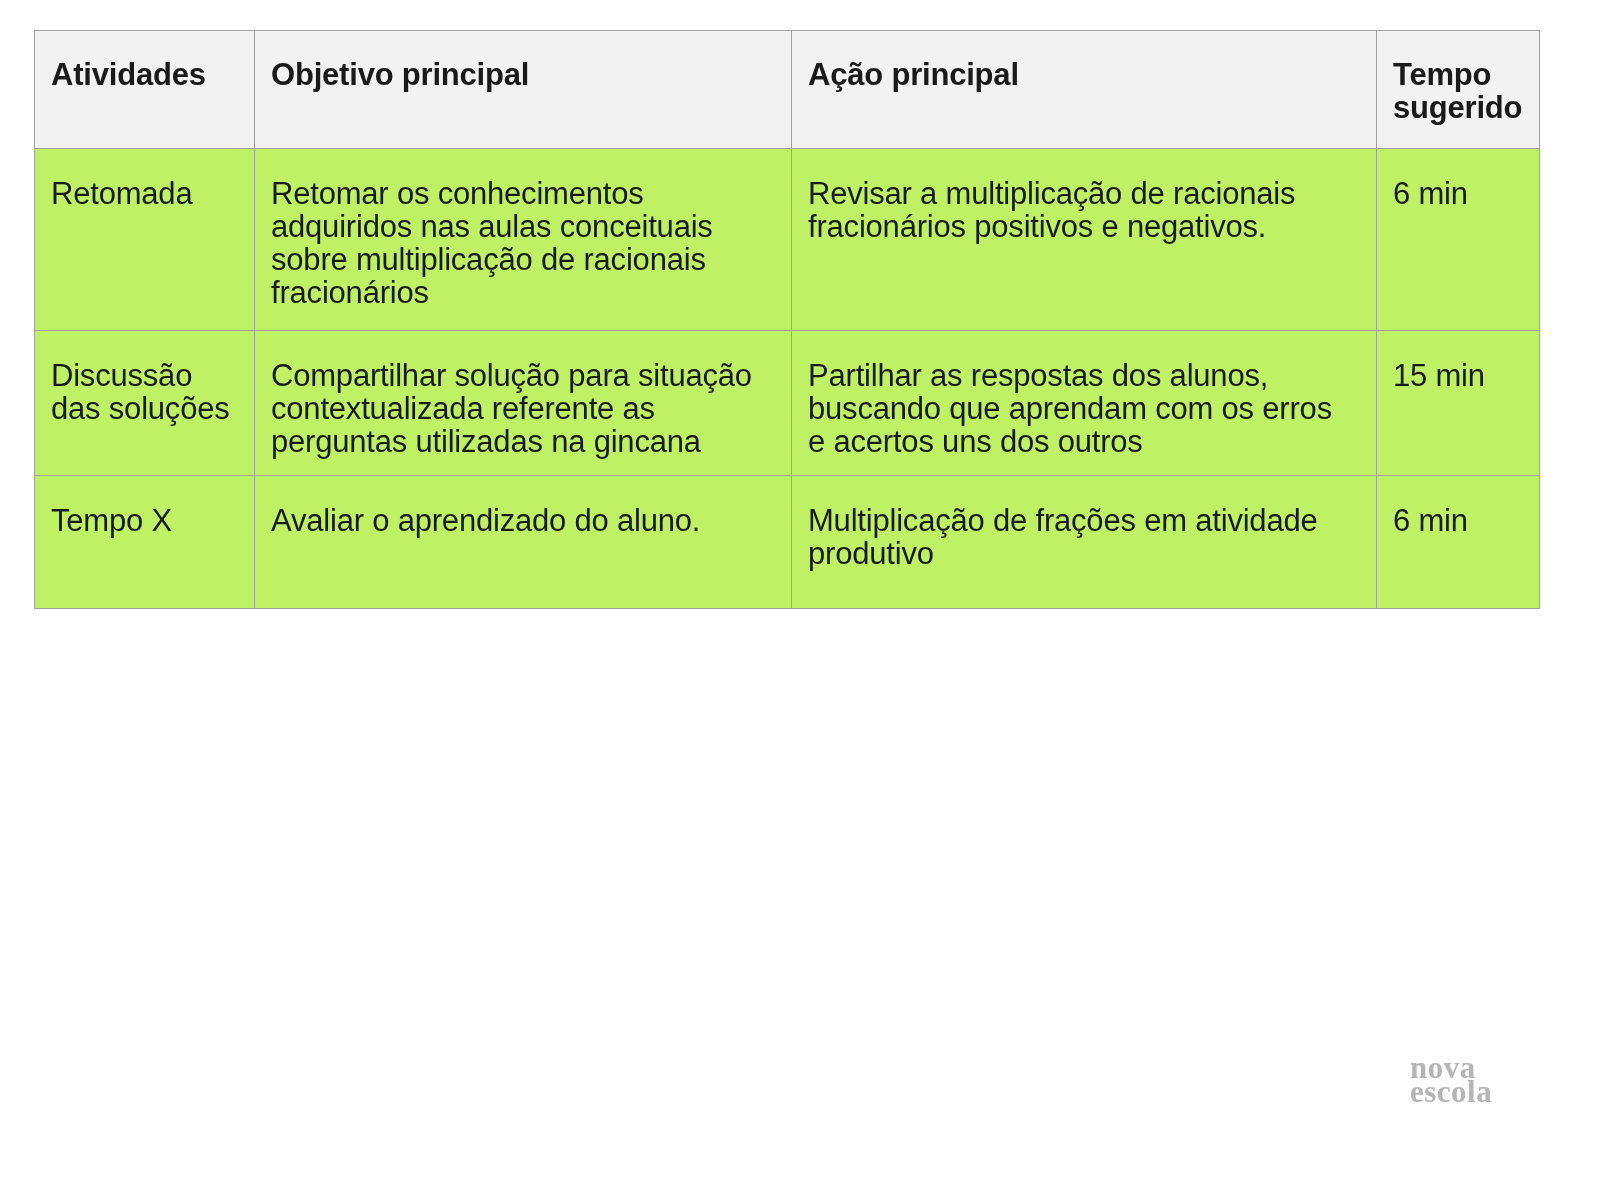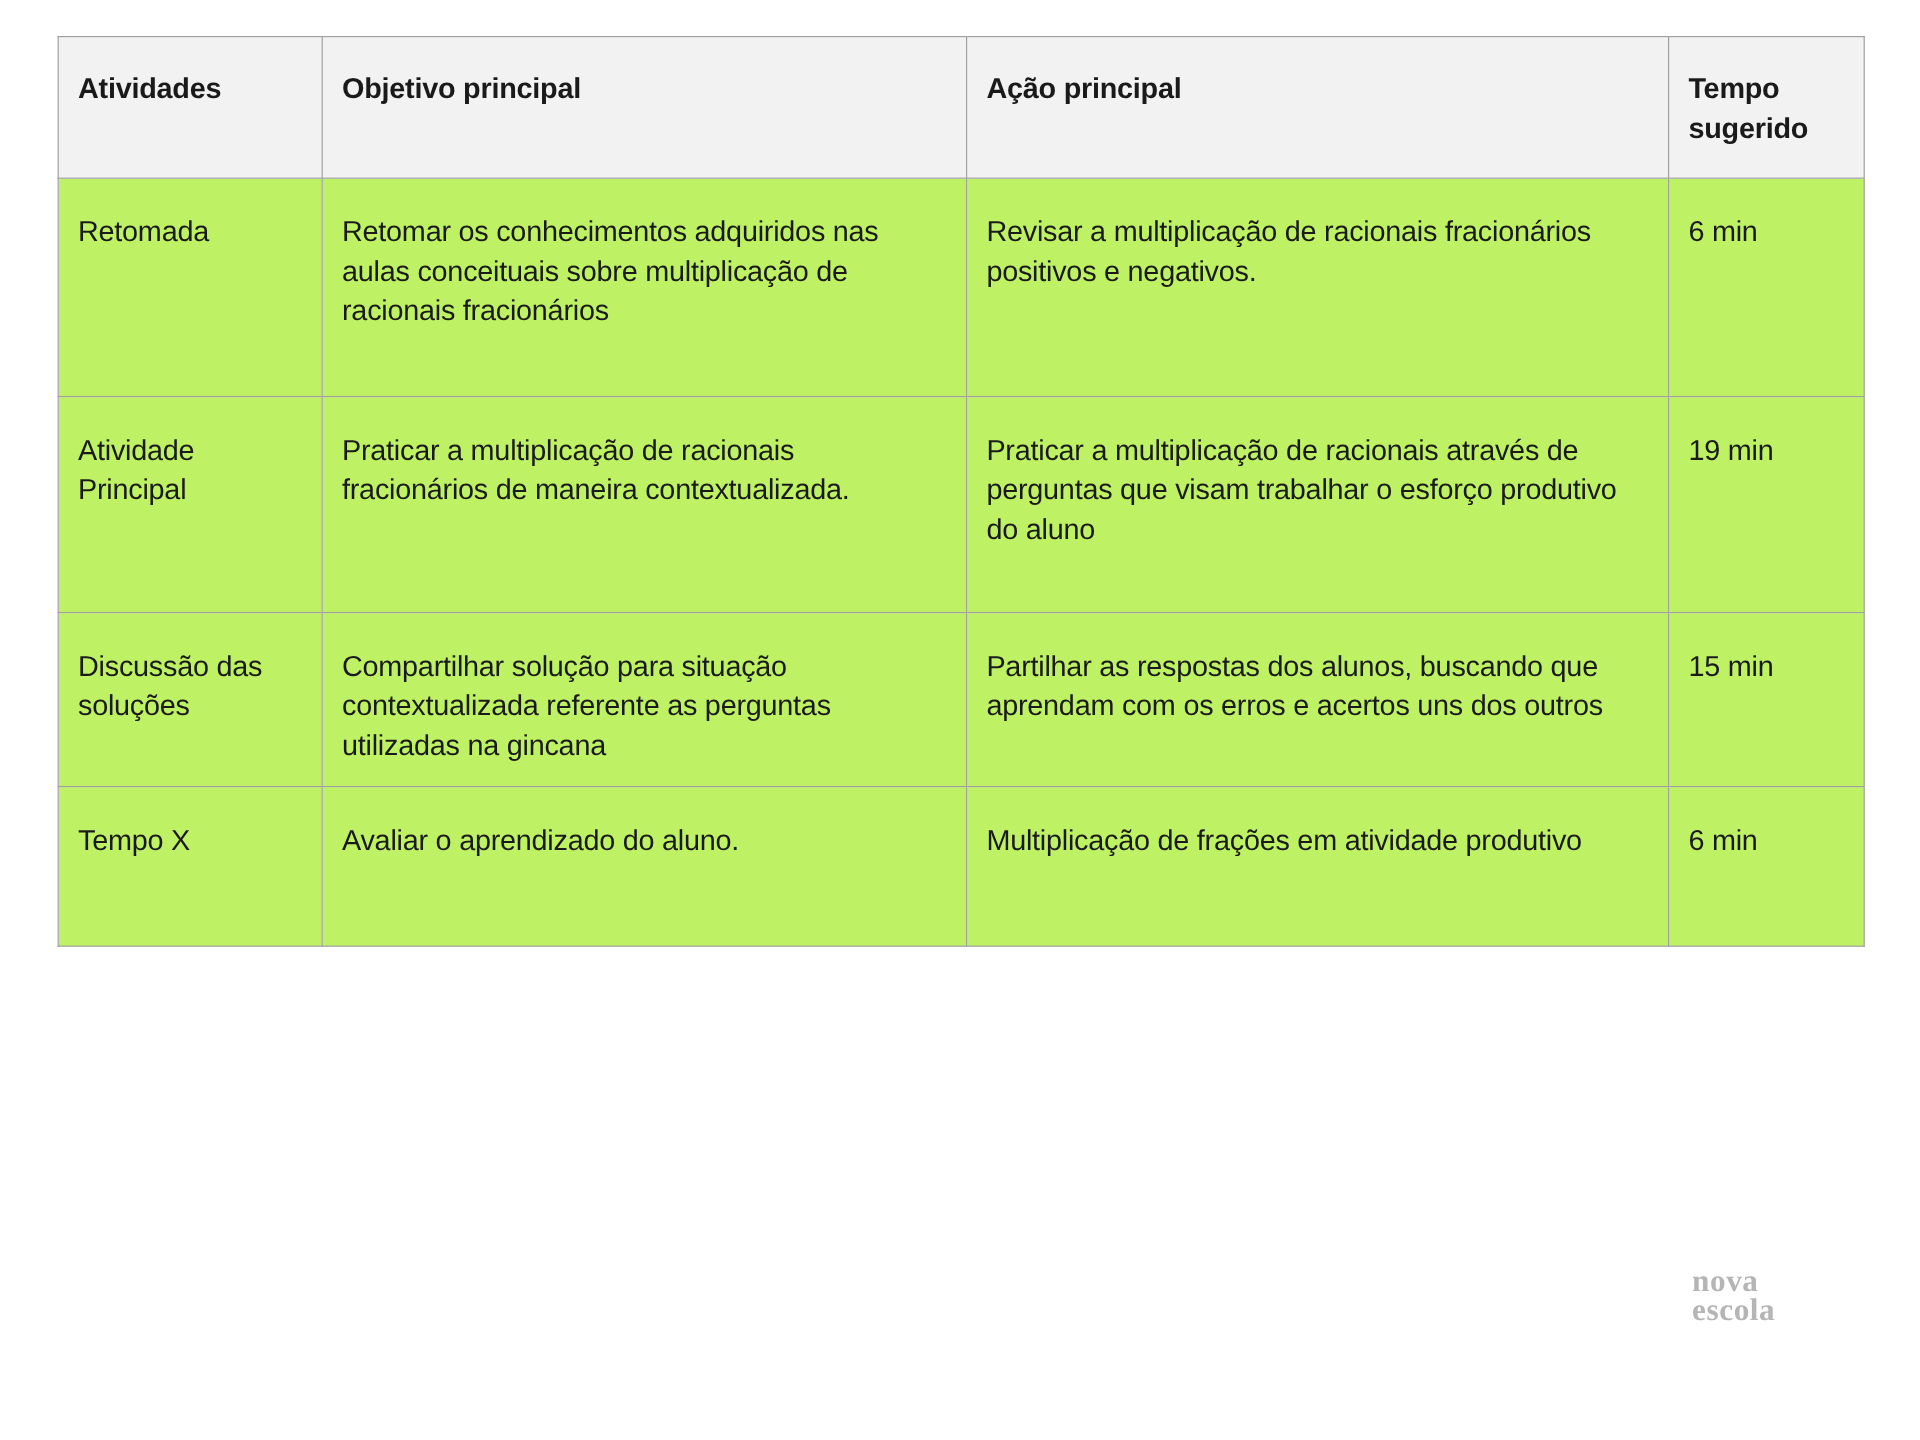--- a/index.html
+++ b/index.html
@@ -13,26 +13,26 @@
     overflow: hidden;
   }
   .page {
     position: relative;
     width: 1600px;
     height: 1200px;
     background: #ffffff;
   }
   table.plan {
     position: absolute;
-    left: 48px;
+    left: 34px;
     top: 30px;
     width: 1505px;
     border-collapse: collapse;
     table-layout: fixed;
-    font-size: 24px;
+    font-size: 31px;
     line-height: 33px;
     letter-spacing: -0.2px;
   }
   table.plan th, table.plan td {
     border: 1.5px solid #a0a0a0;
     vertical-align: top;
     padding: 28px 20px 12px 16px;
     text-align: left;
     font-weight: 400;
     overflow: hidden;
@@ -44,21 +44,21 @@
   }
   table.plan tbody td {
     background: #bef264;
   }
   .logo {
     position: absolute;
     left: 1410px;
     top: 1056px;
     font-family: "Liberation Serif", serif;
     font-weight: 700;
-    font-size: 26px;
+    font-size: 31px;
     line-height: 24px;
     color: #b5b5b5;
     letter-spacing: 0.5px;
   }
 </style>
 </head>
 <body>
 
 <div class="page">
 
@@ -77,26 +77,20 @@
         <th>Tempo sugerido</th>
       </tr>
     </thead>
     <tbody>
       <tr style="height:182px">
         <td>Retomada</td>
         <td>Retomar os conhecimentos adquiridos nas aulas conceituais sobre multiplicação de racionais fracionários</td>
         <td>Revisar a multiplicação  de racionais fracionários positivos e negativos.</td>
         <td>6 min</td>
       </tr>
-      <tr style="height:180px">
-        <td>Atividade Principal</td>
-        <td>Praticar a multiplicação de racionais fracionários de maneira contextualizada.</td>
-        <td>Praticar a multiplicação de racionais através de perguntas que visam trabalhar o esforço produtivo do aluno</td>
-        <td>19 min</td>
-      </tr>
       <tr style="height:145px">
         <td>Discussão das soluções</td>
         <td>Compartilhar solução  para situação contextualizada referente as perguntas utilizadas na gincana</td>
         <td>Partilhar as respostas dos alunos, buscando que aprendam com os erros e acertos uns dos outros</td>
         <td>15 min</td>
       </tr>
       <tr style="height:133px">
         <td>Tempo X</td>
         <td>Avaliar o aprendizado do aluno.</td>
         <td>Multiplicação de frações em atividade produtivo</td>

